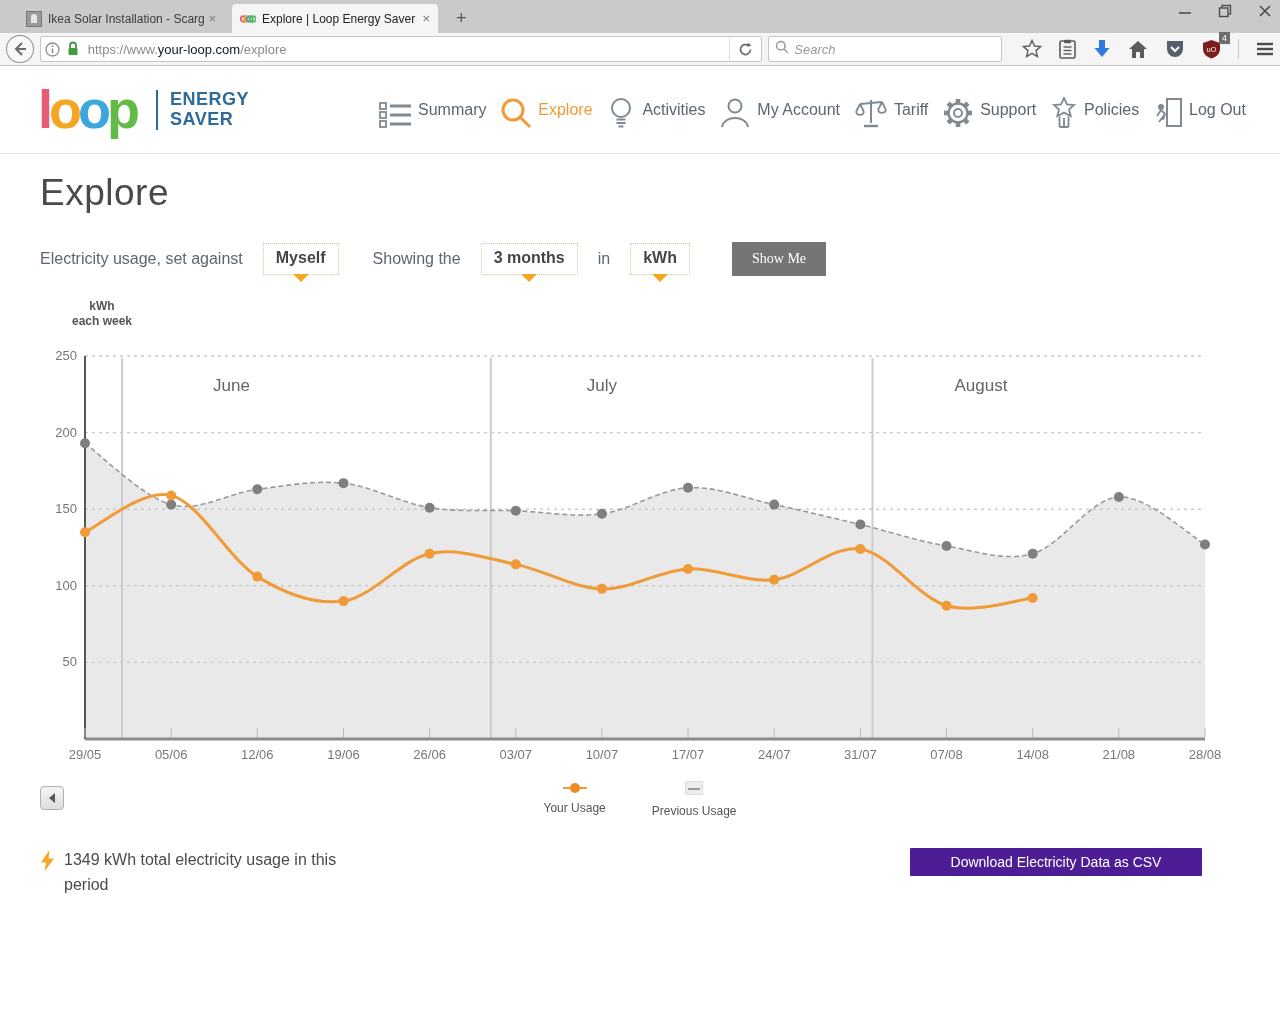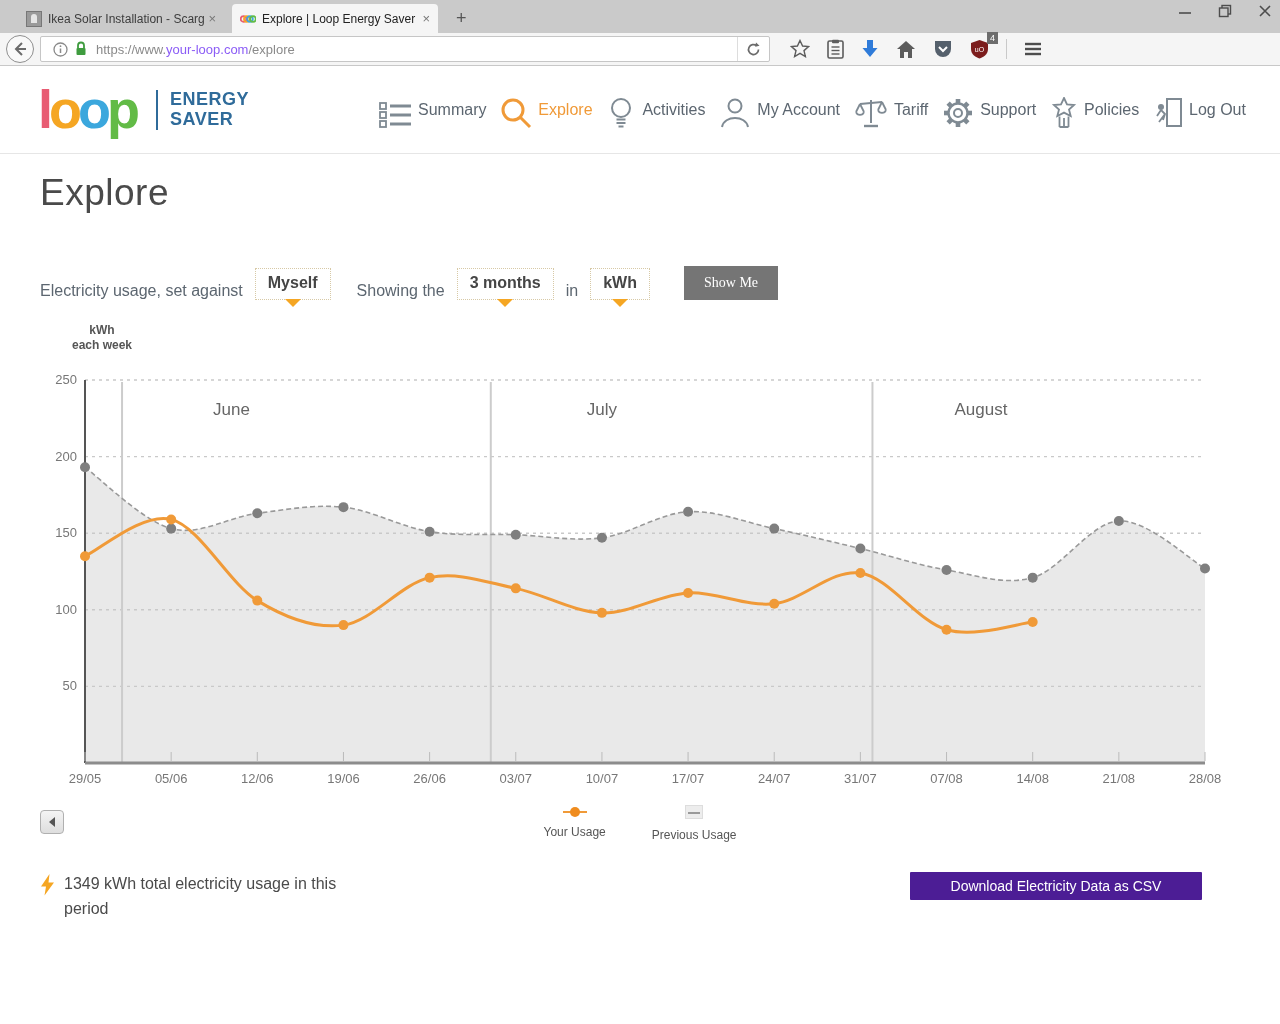--- a/index.html
+++ b/index.html
@@ -15,23 +15,23 @@
   .tab .tab-title { flex:1; white-space:nowrap; overflow:hidden; }
   .tab .tab-close { color:#777; font-size:13px; margin-left:4px; cursor:default; }
   .newtab { color:#555; font-size:18px; margin-left:10px; padding:0 8px 4px; }
   .wincontrols { position:absolute; right:8px; top:4px; display:flex; gap:26px; }
   .winbtn { width:14px; height:14px; }
   .fav1 { background:#9a9a9a; border:1px solid #777; position:relative; }
   .fav1:after { content:""; position:absolute; left:4px; top:2px; width:6px; height:9px; background:#e6e6e6; border-radius:3px 3px 0 0; }
 
   .toolbar { height:33px; background:#f5f5f5; border-bottom:1px solid #c8c8c8; display:flex; align-items:center; padding:0 6px; gap:6px; }
   .backbtn { width:28px; height:28px; border:1px solid #8f8f8f; border-radius:50%; background:#f9f9f9; display:flex; align-items:center; justify-content:center; }
-  .urlbar { width:730px; height:26px; background:#fff; border:1px solid #c6c6c6; border-radius:2px; display:flex; align-items:center; padding:0 0 0 12px; }
+  .urlbar { width:730px; height:26px; background:#fff; border:1px solid #c6c6c6; border-radius:2px; display:flex; align-items:center; padding:0 0 0 4px; }
   .urlbar .seg { font-size:13px; }
-  .url-gray { color:#8a8a8a; } .url-dark { color:#8b5cf6; }
+  .url-gray { color:#8a8a8a; } .url-dark { color:#0f172a; }
   .url-spacer { flex:1; }
   .reload { border-left:1px solid #ddd; height:100%; display:flex; align-items:center; padding:0 8px; }
   .searchbox { width:236px; height:26px; background:#fff; border:1px solid #c6c6c6; border-radius:2px; display:flex; align-items:center; padding:0 6px; gap:5px; }
   .searchbox input { border:none; outline:none; width:180px; font-size:13px; font-family:"Liberation Sans",sans-serif; }
   .searchbox input::placeholder { font-style:italic; color:#999; }
   .tool-icons { display:flex; align-items:center; gap:17px; margin-left:14px; }
   .tool-icon { position:relative; display:flex; align-items:center; }
   .badge { position:absolute; top:-7px; right:-9px; background:#6d6d6d; color:#fff; font-size:9px; padding:1px 3px; }
   .vsep { width:1px; height:20px; background:#c9c9c9; }
 
@@ -43,21 +43,21 @@
   .brand-divider { width:2px; height:40px; background:#2f6b9a; margin:0 2px 0 10px; }
   .brand-tag { color:#2f6b9a; font-weight:700; font-size:18px; line-height:1.1; letter-spacing:0.5px; }
   .primary-nav { flex:1; display:flex; justify-content:space-between; align-items:flex-end; padding-left:40px; }
   .nav-item { display:flex; flex-direction:row; align-items:center; gap:6px; color:#5c6670; font-size:16px; cursor:pointer; }
   .nav-item .nicon { height:38px; display:flex; align-items:flex-end; justify-content:center; }
   .nav-item.active { color:#f09a38; }
 
   
   .content { padding:0 40px; }
   .page-title { font-size:37px; font-weight:400; color:#4a4a4a; margin-top:18px; letter-spacing:0.5px; }
-  .filters { display:flex; align-items:flex-end; margin-top:52px; font-size:16px; color:#5c6670; gap:8px; }
+  .filters { display:flex; align-items:center; margin-top:28px; font-size:16px; color:#5c6670; gap:16px; }
   .dropdown { position:relative; border:1px dotted #d7c9a6; padding:5px 12px 7px; color:#454545; font-weight:700; margin:0 4px; }
   .dropdown .tri { position:absolute; left:50%; bottom:-8px; transform:translateX(-50%); width:0; height:0;
     border-left:8px solid transparent; border-right:8px solid transparent; border-top:8px solid #f5a623; }
   .showme { background:#757575; color:#fff; border:none; font-size:14px; padding:9px 20px; margin-left:22px; font-family:Liberation Serif, serif; }
 
   .chart-wrap { margin-top:20px; }
   .legend-row { position:relative; height:30px; margin-top:4px; }
   .prev-btn { position:absolute; left:0; top:2px; width:24px; height:24px; border:1px solid #b0b0b0; border-radius:4px;
     background:linear-gradient(#f4f4f4,#dedede); color:#555; display:flex; align-items:center; justify-content:center; }
   .legend { display:flex; justify-content:center; gap:46px; align-items:center; height:100%; }
@@ -135,20 +135,29 @@
     <span class="seg url-gray">https://www.</span>
       <span class="seg url-dark">your-loop.com</span>
       <span class="seg url-gray">/explore</span>
     <span class="url-spacer"></span>
     <span class="reload">
       <svg width="15" height="15">
           <path d="M12.5 7.5 a5 5 0 1 1 -1.8 -3.8" fill="none" stroke="#6b6b6b" stroke-width="1.7"></path>
           <path d="M10 0.5 L13.5 3.8 L9.2 4.8 Z" fill="#6b6b6b"></path>
         </svg>
     </span>
+  </div>
+  <div class="searchbox">
+    <span>
+      <svg width="14" height="14">
+          <circle cx="5.8" cy="5.8" r="4.3" fill="none" stroke="#999" stroke-width="1.5"></circle>
+          <line x1="9" y1="9" x2="13" y2="13" stroke="#999" stroke-width="1.5"></line>
+        </svg>
+    </span>
+    <input placeholder="Search" style="">
   </div>
   <div class="tool-icons">
     <span class="tool-icon">
       <svg width="20" height="20">
           <path d="M10 1.5 L12.6 7 L18.6 7.6 L14 11.6 L15.4 17.6 L10 14.4 L4.6 17.6 L6 11.6 L1.4 7.6 L7.4 7 Z" fill="none" stroke="#5c5c5c" stroke-width="1.4"></path>
         </svg>
     </span>
     <span class="tool-icon">
       <svg width="17" height="20">
           <rect x="1" y="2" width="15" height="17" rx="1.5" fill="none" stroke="#5c5c5c" stroke-width="1.6"></rect>

